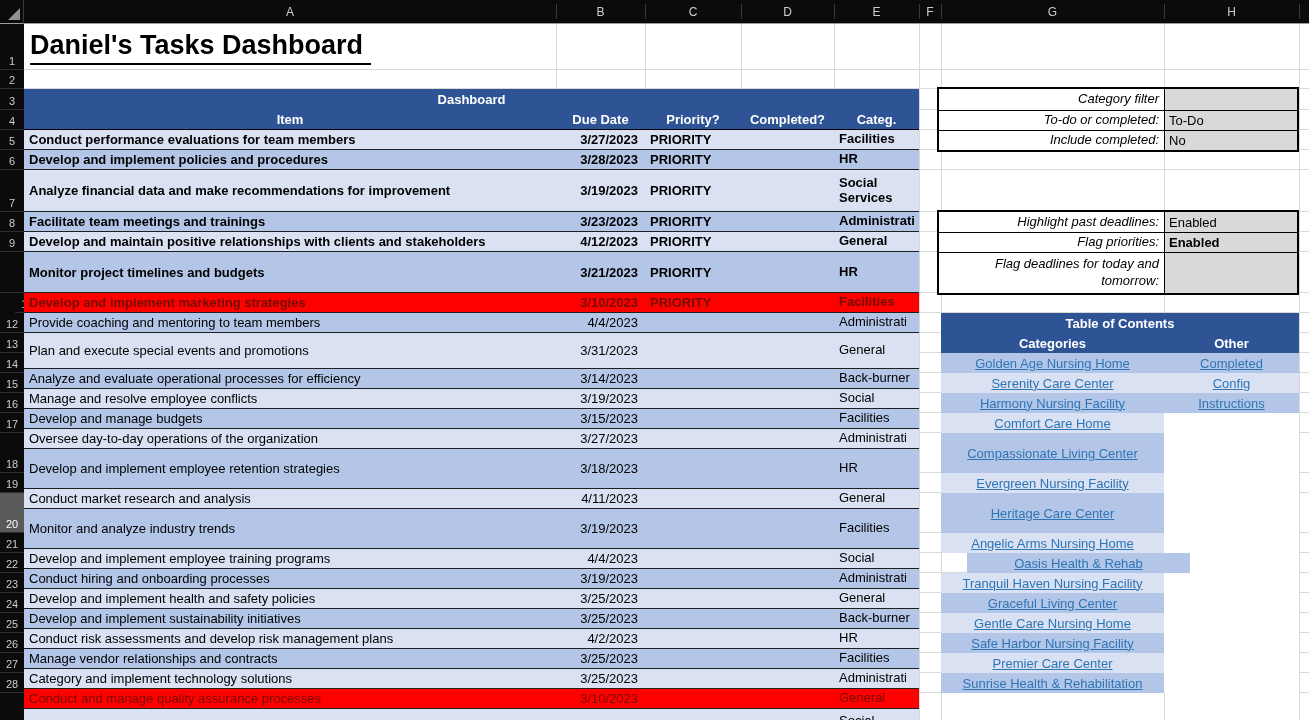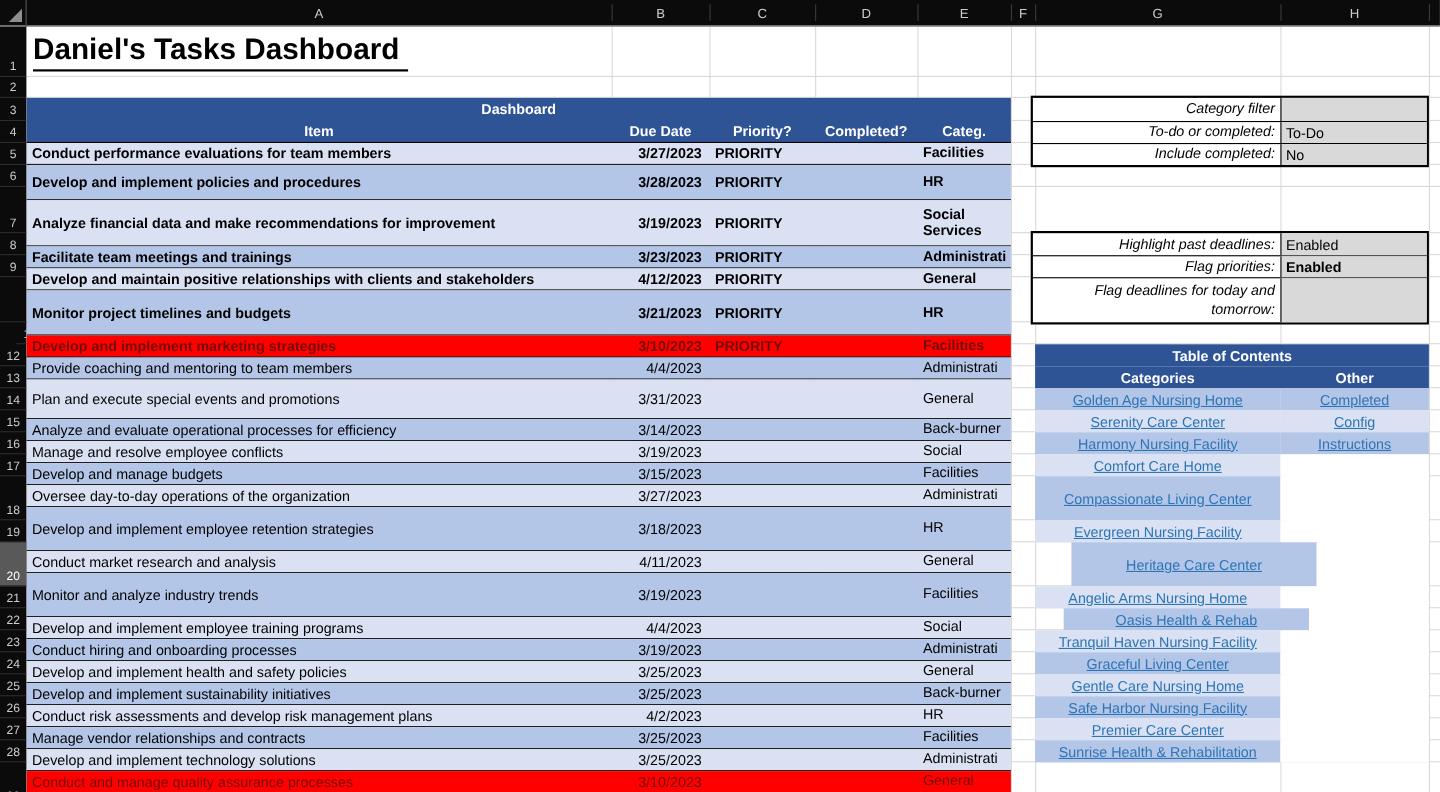--- a/index.html
+++ b/index.html
@@ -191,21 +191,21 @@
           <div class="mtcol" style="width: 85px;">Categ.</div>
         </div>
       <div id="task-rows">
           <div class="trow light bold" style="height: 20px;">
             <div class="c item">Conduct performance evaluations for team members</div>
             <div class="c due">3/27/2023</div>
             <div class="c pri">PRIORITY</div>
             <div class="c comp"></div>
             <div class="c cat">Facilities</div>
           </div>
-          <div class="trow med bold" style="height: 32px;">
+          <div class="trow med bold" style="height: 20px;">
             <div class="c item">Develop and implement policies and procedures</div>
             <div class="c due">3/28/2023</div>
             <div class="c pri">PRIORITY</div>
             <div class="c comp"></div>
             <div class="c cat">HR</div>
           </div>
           <div class="trow light bold" style="height: 42px;">
             <div class="c item">Analyze financial data and make recommendations for improvement</div>
             <div class="c due">3/19/2023</div>
             <div class="c pri">PRIORITY</div>
@@ -339,21 +339,21 @@
             <div class="c cat">HR</div>
           </div>
           <div class="trow med" style="height: 20px; align-items: center;">
             <div class="c item">Manage vendor relationships and contracts</div>
             <div class="c due">3/25/2023</div>
             <div class="c pri"></div>
             <div class="c comp"></div>
             <div class="c cat">Facilities</div>
           </div>
           <div class="trow light" style="height: 20px;">
-            <div class="c item">Develop and implement technology solutions</div>
+            <div class="c item">Category and implement technology solutions</div>
             <div class="c due">3/25/2023</div>
             <div class="c pri"></div>
             <div class="c comp"></div>
             <div class="c cat">Administrati</div>
           </div>
           <div class="trow red" style="height: 20px;">
             <div class="c item">Conduct and manage quality assurance processes</div>
             <div class="c due">3/10/2023</div>
             <div class="c pri"></div>
             <div class="c comp"></div>
@@ -440,21 +440,21 @@
               <a href="#">Compassionate Living Center</a>
             </div>
             <div class="toccell oth"></div>
           </div>
           <div class="tocrow" style="height: 20px;">
             <div class="toccell cat light">
               <a href="#">Evergreen Nursing Facility</a>
             </div>
             <div class="toccell oth"></div>
           </div>
-          <div class="tocrow" style="height: 40px; padding-left: 33px;">
+          <div class="tocrow" style="height: 40px;">
             <div class="toccell cat med">
               <a href="#">Heritage Care Center</a>
             </div>
             <div class="toccell oth"></div>
           </div>
           <div class="tocrow" style="height: 20px;">
             <div class="toccell cat light">
               <a href="#">Angelic Arms Nursing Home</a>
             </div>
             <div class="toccell oth"></div>

